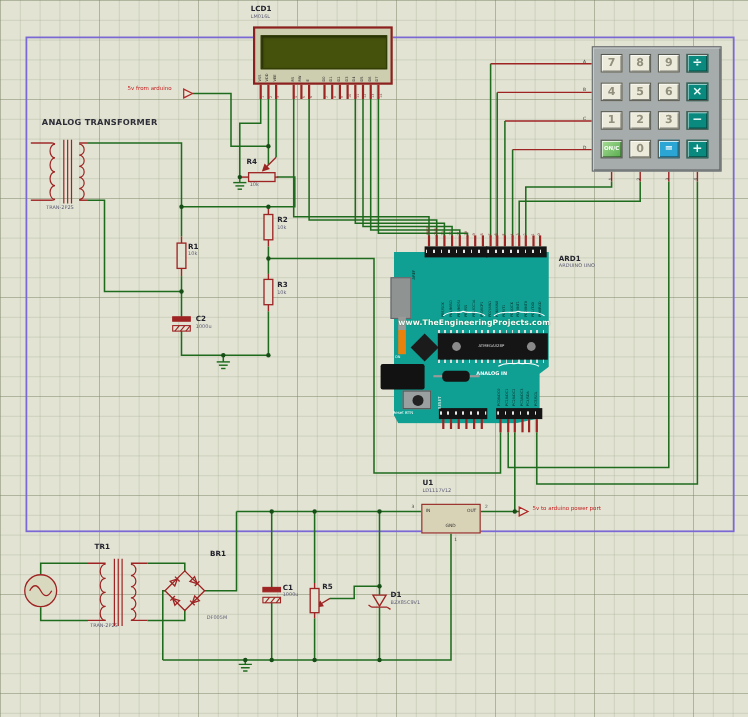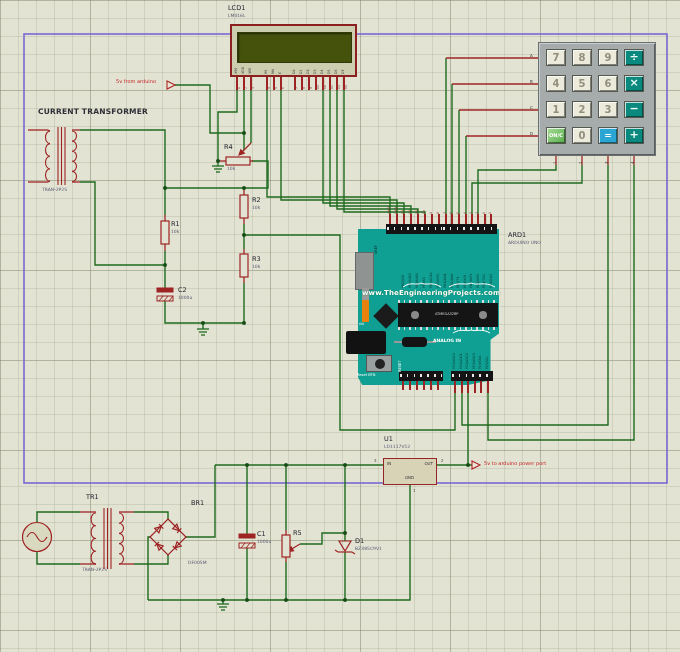--- a/index.html
+++ b/index.html
@@ -7,21 +7,21 @@
      background-color:#e2e3d3;
      background-image:
        linear-gradient(rgba(125,135,105,.38) 1px, transparent 1px),
        linear-gradient(90deg, rgba(125,135,105,.38) 1px, transparent 1px),
        linear-gradient(rgba(125,135,105,.20) 1px, transparent 1px),
        linear-gradient(90deg, rgba(125,135,105,.20) 1px, transparent 1px);
      background-size:90px 90px,90px 90px,18px 18px,18px 18px;}
   .abs{position:absolute;line-height:1;}
   svg{position:absolute;left:0;top:0;z-index:1;}
   .lyr{z-index:2;}
-  .ref{font-size:6.5px;font-weight:normal;color:#23232e;}
+  .ref{font-size:6.5px;font-weight:bold;color:#23232e;}
   .val{font-size:4.5px;color:#5b5b74;}
   .ann{font-size:5px;color:#c52222;}
   .title{font-size:7.5px;font-weight:bold;color:#2e2e38;letter-spacing:.2px;}
   .vt{writing-mode:vertical-rl;transform:rotate(180deg);}
   .lcdpin{font-size:3.2px;color:#2a2a2a;height:15px;}
   .pinnum{font-size:3px;color:#8a3030;height:9px;}
   .stub{width:1.3px;background:#9e2424;}
   .key{box-sizing:border-box;width:20px;height:17px;text-align:center;border:1px solid #55584f;
        box-shadow:inset 1px 1px 0 rgba(255,255,255,.75), inset -1px -1px 0 rgba(0,0,0,.45);z-index:3;}
   .knum{background:#eceadb;color:#928f7d;font-weight:bold;font-size:10px;line-height:15px;}
@@ -244,21 +244,21 @@
 
 <div class="abs ref" style="left:228px;top:5px;">LCD1</div>
 <div class="abs val" style="left:228px;top:14px;">LM016L</div>
 <div class="abs lyr" style="left:230px;top:24px;width:127px;height:53px;background:#cdcdb0;border:2px solid #8c2020;box-sizing:border-box;">
   <div class="abs" style="left:5px;top:6px;width:113px;height:29px;background:#45520b;border:1px solid #2f3a06;box-shadow:inset 1px 1px 2px rgba(0,0,0,.5);"></div>
 </div>
 
 <div class="abs ann" style="left:116px;top:79px;">5v from arduino</div>
 <div class="abs ann" style="left:484px;top:461px;">5v to arduino power port</div>
 
-<div class="abs title" style="left:38px;top:108px;">CURRENT TRANSFORMER</div>
+<div class="abs title" style="left:38px;top:108px;">ANALOG TRANSFORMER</div>
 <div class="abs val" style="left:42px;top:188px;">TRAN-2P2S</div>
 <div class="abs ref" style="left:171px;top:221px;">R1</div>
 <div class="abs val" style="left:171px;top:230px;">10k</div>
 <div class="abs ref" style="left:252px;top:197px;">R2</div>
 <div class="abs val" style="left:252px;top:206px;">10k</div>
 <div class="abs ref" style="left:252px;top:256px;">R3</div>
 <div class="abs val" style="left:252px;top:265px;">10k</div>
 <div class="abs ref" style="left:224px;top:144px;">R4</div>
 <div class="abs val" style="left:227px;top:167px;">10k</div>
 <div class="abs ref" style="left:178px;top:287px;">C2</div>

